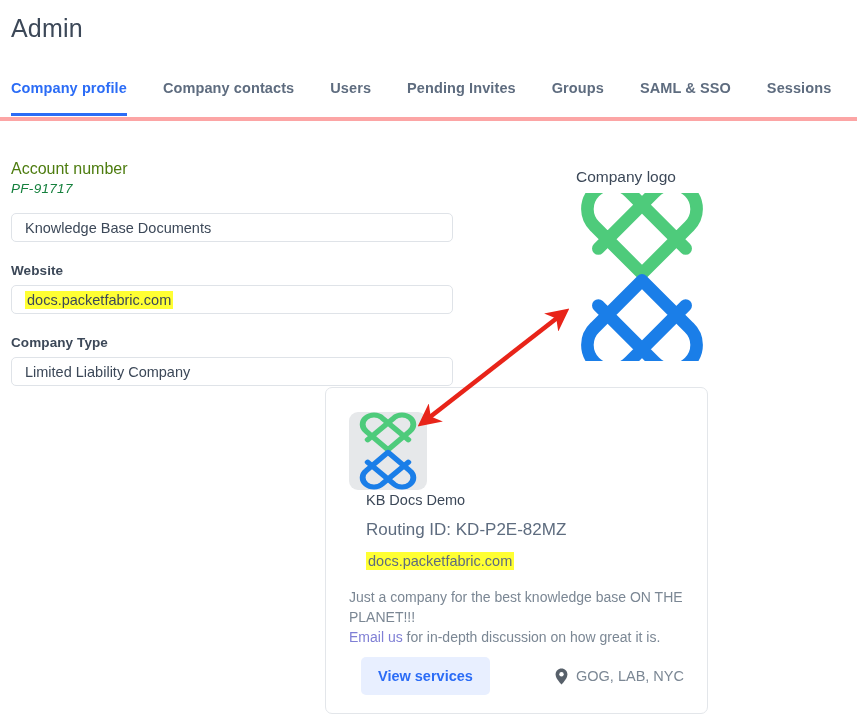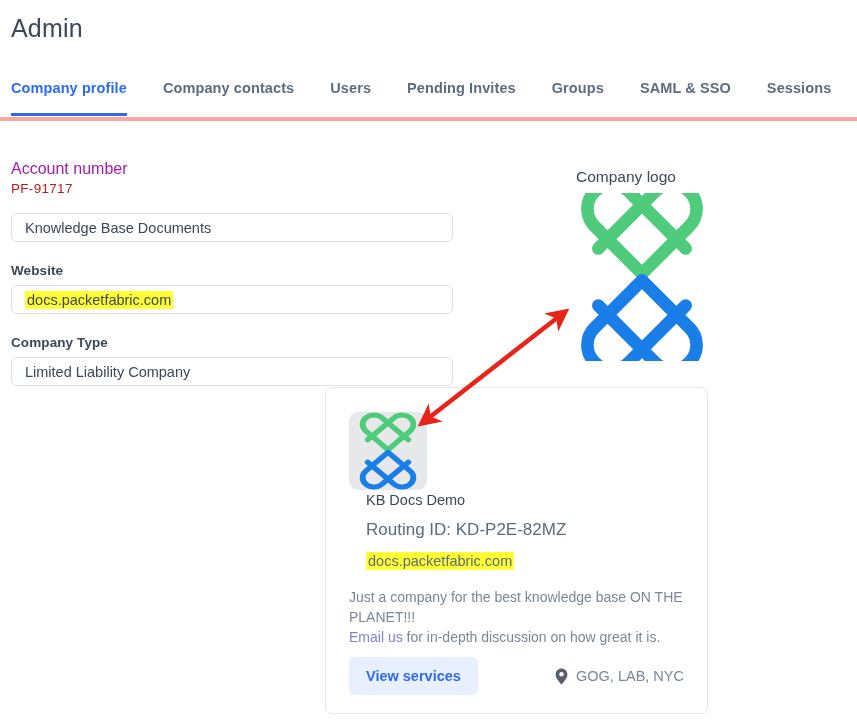--- a/index.html
+++ b/index.html
@@ -37,22 +37,22 @@
   }
 
   
   .form-col { position: absolute; left: 11px; top: 160px; width: 442px; }
 
   .field-label {
     font-size: 15.5px; color: #3c4858; font-weight: 400; letter-spacing: .1px;
   }
   .field-label.bold { font-weight: 700; font-size: 13.5px; color: #3c4858; }
 
-  .account-label { font-size: 16px; color: #a21caf; }
-  .account-value { font-size: 13.5px; color: #b91c1c; margin-top: 3px; letter-spacing: .3px; }
+  .account-label { font-size: 16px; color: #4d7c0f; }
+  .account-value { font-size: 13.5px; color: #15803d; margin-top: 3px; letter-spacing: .3px; font-style: italic; }
 
   .input-box {
     margin-top: 7px;
     width: 442px; height: 29px;
     border: 1px solid #dfe3e8; border-radius: 5px;
     background: #fff;
     display: flex; align-items: center;
     padding: 0 13px;
     font-size: 14.5px; color: #3c4858;
   }
@@ -92,21 +92,21 @@
   .card-site { font-size: 14.5px; color: #5e6c7f; margin-top: 13px; }
   .card-site .hl { background: #ffff33; padding: 1px 2px; }
 
   .card-desc {
     margin: 18px 23px 0 23px;
     font-size: 14px; color: #7b8794; line-height: 20px;
   }
   .card-desc .link { color: #7f7fd5; }
 
   .card-foot {
-    position: absolute; left: 0; right: 0; bottom: 18px;
+    position: absolute; left: 12px; right: 0; bottom: 18px;
     display: flex; align-items: center; padding: 0 23px;
   }
   .btn-view {
     background: #e8efff; color: #2b6cf6;
     font-size: 14.5px; font-weight: 700;
     border: none; border-radius: 5px;
     padding: 11px 17px; cursor: pointer;
     font-family: "Liberation Sans", sans-serif;
   }
   .card-loc {

